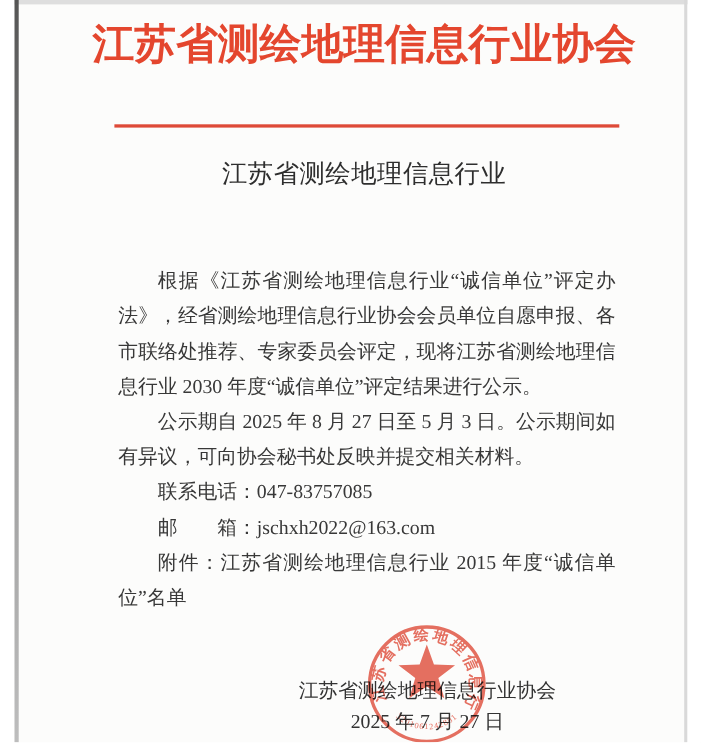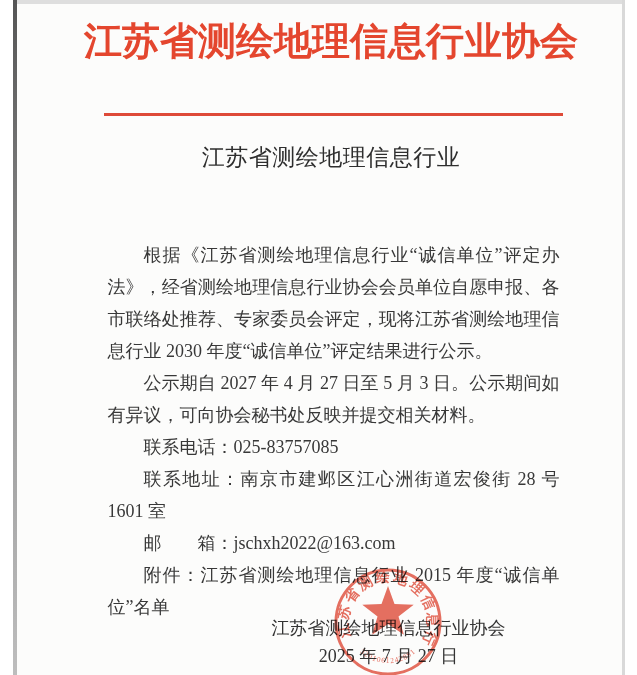--- a/index.html
+++ b/index.html
@@ -70,23 +70,22 @@
   <div class="letterhead">江苏省测绘地理信息行业协会</div>
 
   <div class="red-rule"></div>
 
   <div class="doc-title">
     <div>江苏省测绘地理信息行业</div>
   </div>
 
   <div class="doc-body">
     <p>根据《江苏省测绘地理信息行业“诚信单位”评定办法》，经省测绘地理信息行业协会会员单位自愿申报、各市联络处推荐、专家委员会评定，现将江苏省测绘地理信息行业 2030 年度“诚信单位”评定结果进行公示。</p>
-    <p>公示期自 2027 年 4 月 27 日至 5 月 3 日。公示期间如有异议，可向协会秘书处反映并提交相关材料。</p>
-    <p>联系电话：025-83757085</p>
-    <p>联系地址：南京市建邺区江心洲街道宏俊街 28 号 1601 室</p>
+    <p>公示期自 2025 年 8 月 27 日至 5 月 3 日。公示期间如有异议，可向协会秘书处反映并提交相关材料。</p>
+    <p>联系电话：047-83757085</p>
     <p>邮　　箱：jschxh2022@163.com</p>
     <p>附件：江苏省测绘地理信息行业 2015 年度“诚信单位”名单</p>
   </div>
 
   <div class="signature">
     <div>江苏省测绘地理信息行业协会</div>
     <div>2025 年 7 月 27 日</div>
   </div>
 
   <svg class="seal" viewBox="-57 -57 114 114">

